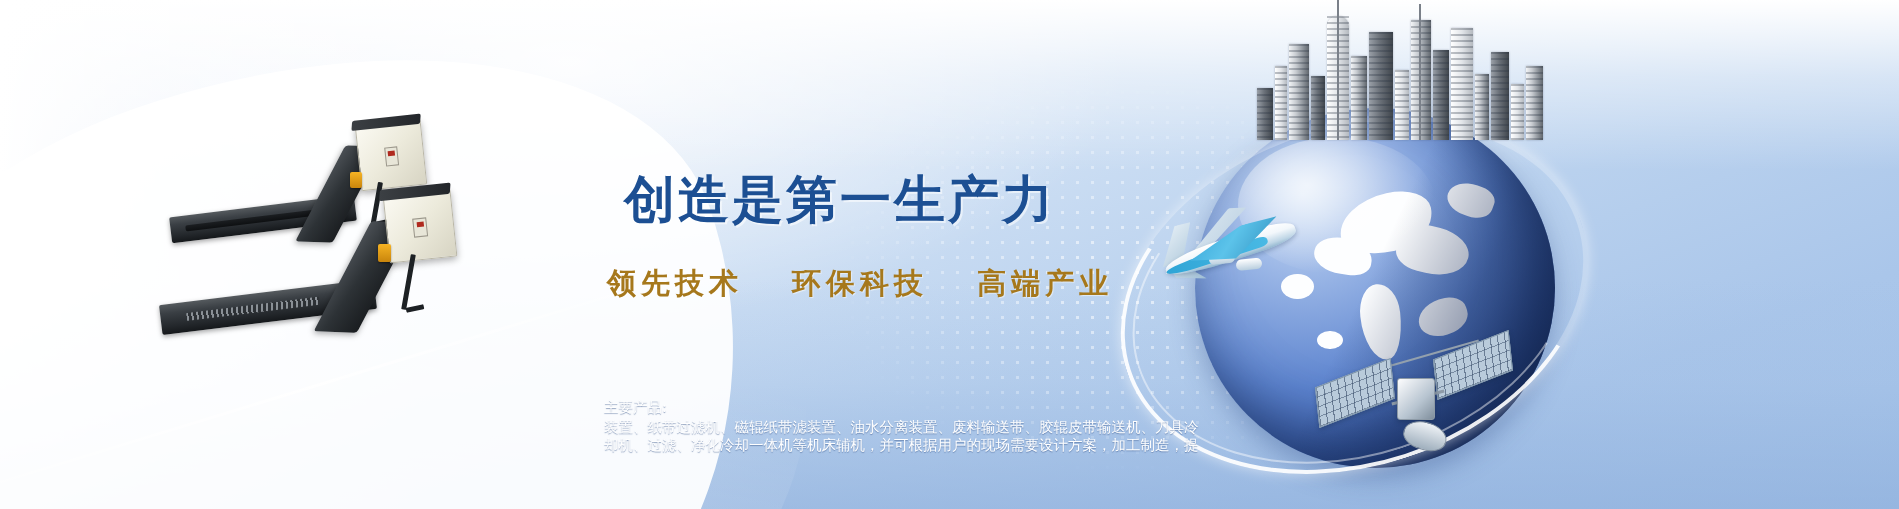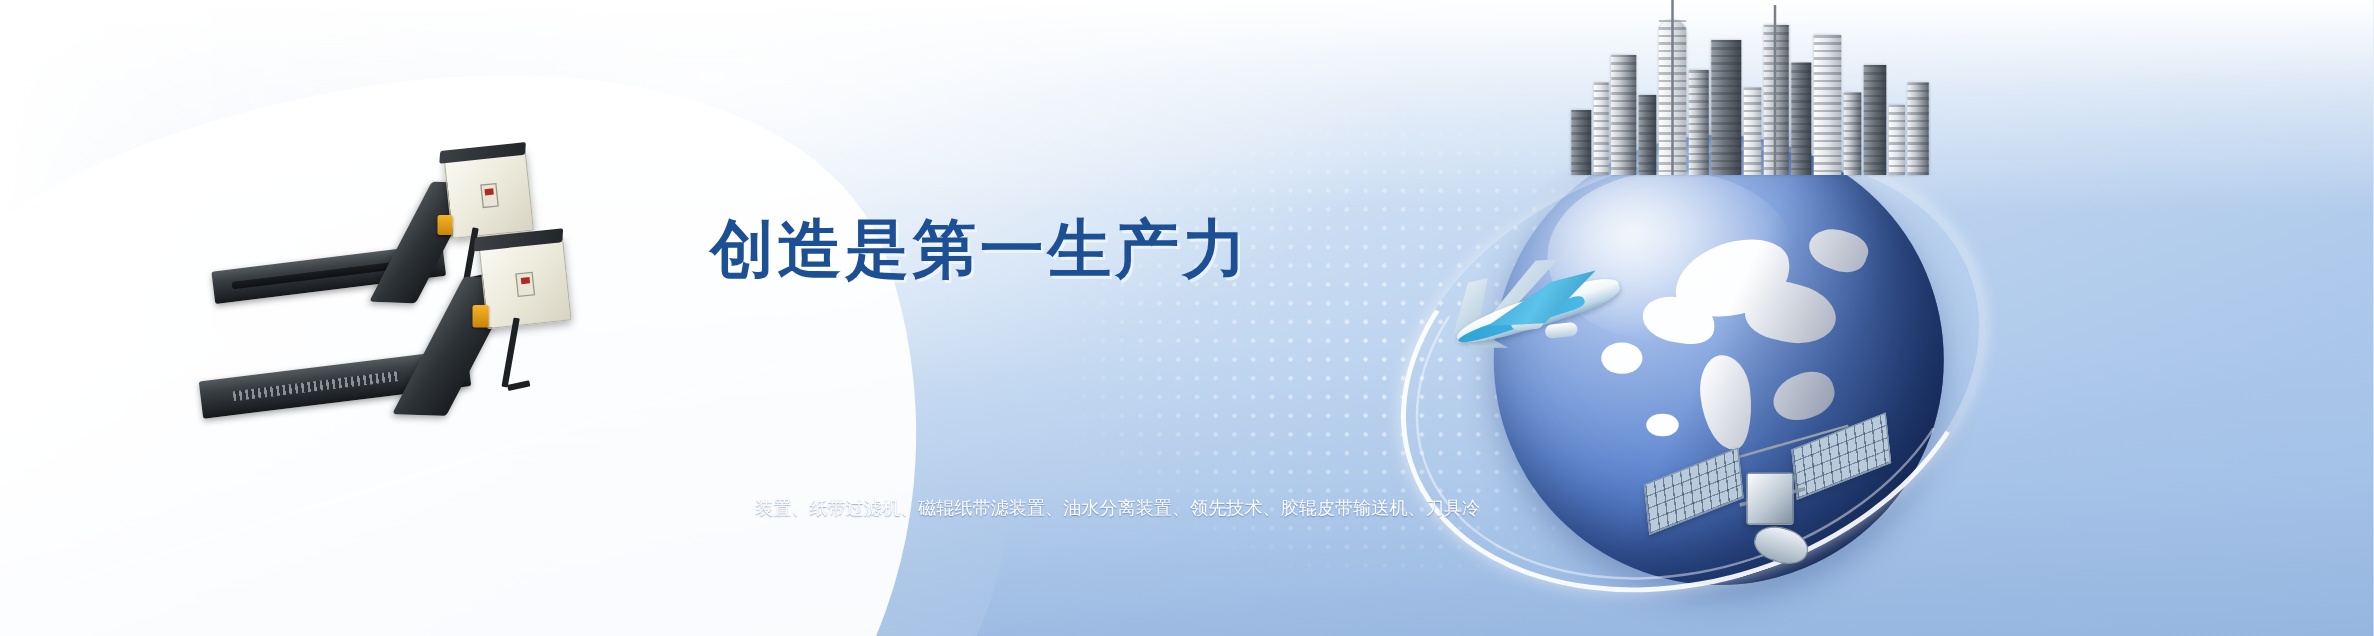--- a/index.html
+++ b/index.html
@@ -256,21 +256,21 @@
 
   .headline{
     position:absolute;left:609px;top:86px;
     font-size:62px;letter-spacing:20px;font-weight:700;
     color:#9fb0cd;
     text-shadow:1px 1px 0 rgba(255,255,255,.75), 0 2px 3px rgba(110,130,165,.35);
     font-family:"DejaVu Sans","Liberation Sans",sans-serif;
     white-space:nowrap;
   }
   .subhead{
-    position:absolute;left:568px;top:166px;
+    position:absolute;left:624px;top:166px;
     font-size:51px;font-weight:700;letter-spacing:3px;
     color:#1c4f93;
     text-shadow:2px 2px 0 rgba(255,255,255,.55);
     font-family:"DejaVu Sans","Liberation Sans",sans-serif;
     white-space:nowrap;
   }
   .tagline{
     position:absolute;left:607px;top:264px;
     font-size:29px;font-weight:700;letter-spacing:5px;
     color:#a6781c;
@@ -423,18 +423,25 @@
       <div class="body"></div>
       <div class="dish"></div>
     </div>
   </div>
 
   <div class="text">
 
 
     <div class="subhead">创造是第一生产力</div>
 
+    <div class="tagline">
+      <span>领先技术</span>
+      <span>环保科技</span>
+      <span>高端产业</span>
+    </div>
 
     <div class="desc">
-      <span class="ln">装置、纸带过滤机、磁辊纸带滤装置、油水分离装置、领先技术、胶辊皮带输送机、刀具冷</span>
+      <span class="lbl">主要产品:</span>
+      <span class="ln">装置、纸带过滤机、磁辊纸带滤装置、油水分离装置、废料输送带、胶辊皮带输送机、刀具冷</span>
+      <span class="ln">却机、过滤、净化冷却一体机等机床辅机，并可根据用户的现场需要设计方案，加工制造，提</span>
     </div>
   </div>
 </div>
 
 </body></html>

